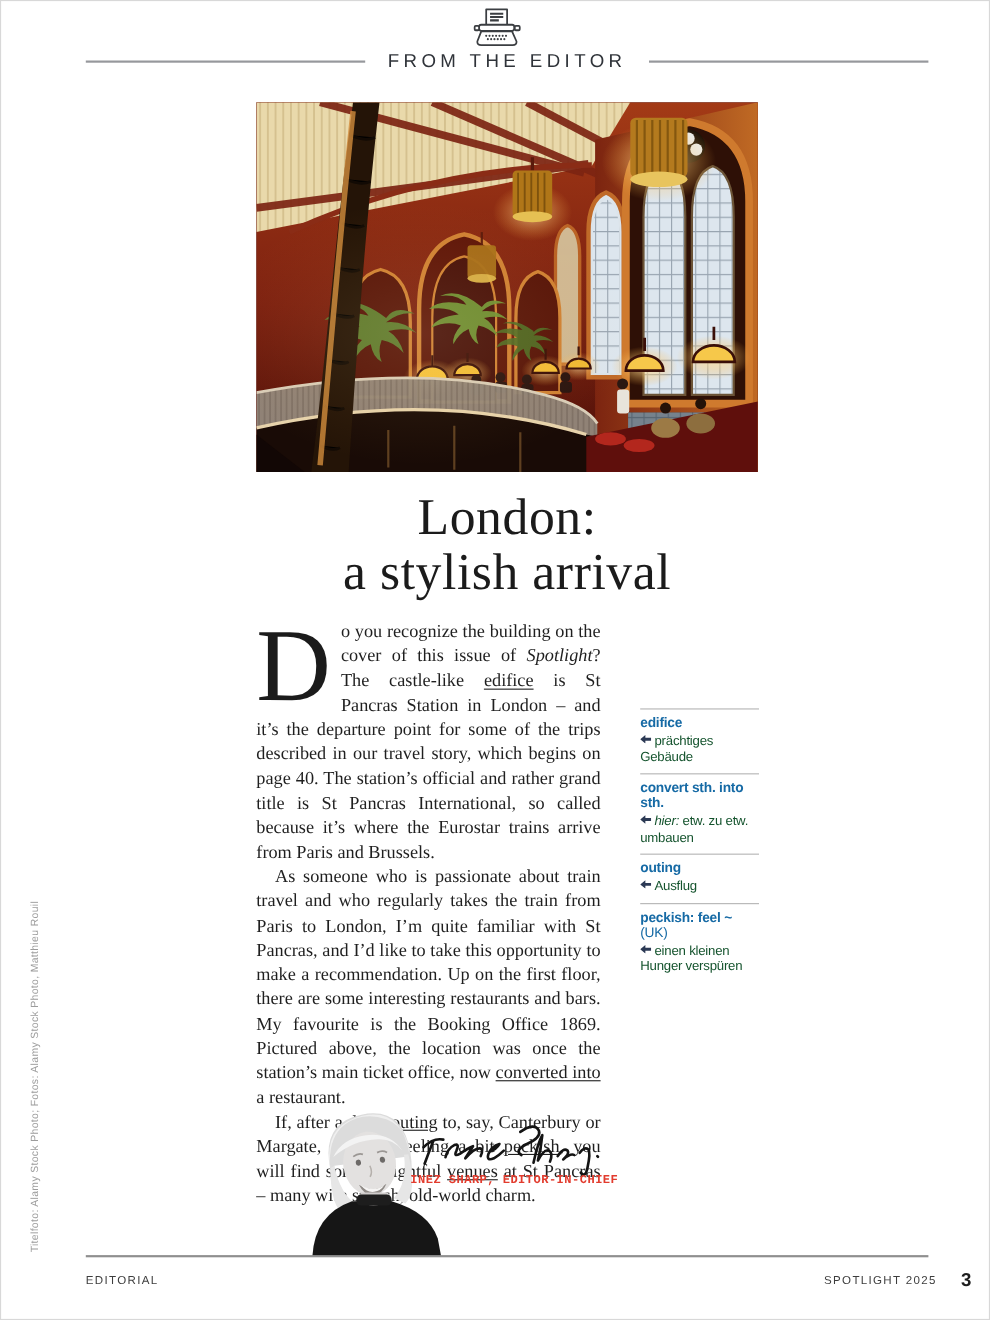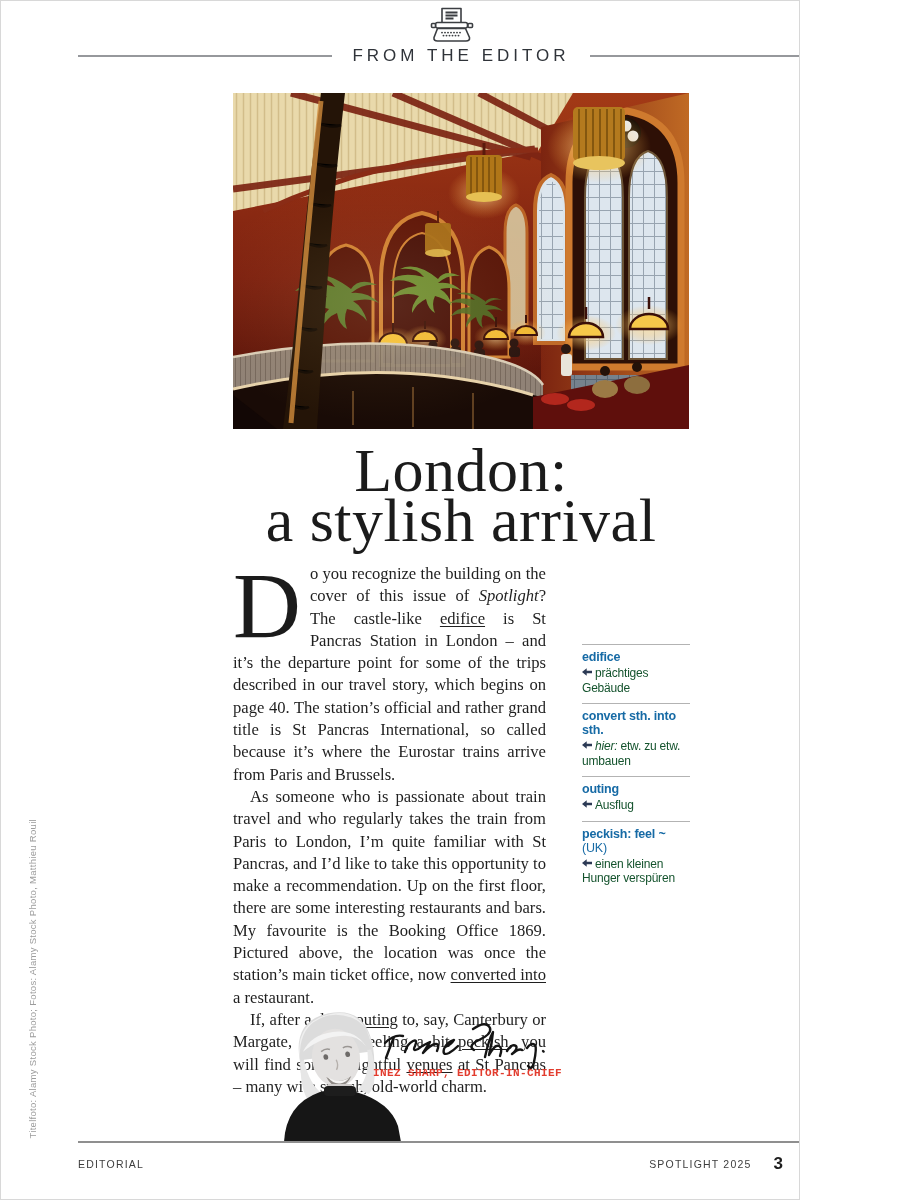--- a/index.html
+++ b/index.html
@@ -1,32 +1,32 @@
 <!DOCTYPE html>
 <html style="--accent-blue: #166aa5; --accent-red: #e23c2e;"><head>
 <meta charset="utf-8">
 <style>
   html,body{margin:0;padding:0;background:#fff;}
-  .page{position:relative;width:800px;height:1200px;background:#ffffff;
+  .page{position:relative;width:900px;height:1200px;background:#ffffff;
         border:1px solid #d8d8d8;box-sizing:border-box;overflow:hidden;
         font-family:"Liberation Sans",sans-serif;}
 
   
   .tw-icon{position:absolute;top:5px;left:428px;width:46px;height:40px;}
   .header-row{position:absolute;top:45px;left:77px;width:766px;display:flex;align-items:center;gap:20px;}
   .header-rule{flex:1;height:2px;background:#96989c;}
   .header-label{font-size:17px;letter-spacing:4px;color:#2f3339;white-space:nowrap;}
 
   
   .photo{position:absolute;left:232px;top:92px;width:456px;height:336px;overflow:hidden;background:#5c150a;}
   .photo svg{display:block;width:100%;height:100%;}
 
   
   .title{position:absolute;left:20px;top:444px;width:880px;text-align:center;
-         font-family:"Liberation Serif",serif;color:#1b1b1b;font-size:62px;line-height:50px;letter-spacing:.5px;}
+         font-family:"Liberation Serif",serif;color:#1b1b1b;font-size:47px;line-height:50px;letter-spacing:.5px;}
 
   
   .article{position:absolute;left:232px;top:562px;width:313px;
            font-family:"Liberation Serif",serif;font-size:16.6px;line-height:22.3px;
            color:#1f1f1f;text-align:justify;}
   .article p{margin:0;}
   .article p + p{text-indent:17px;}
   .dropcap{float:left;font-size:94px;line-height:74px;padding:5px 9px 0 0;color:#1b1b1b;}
   .it{font-style:italic;}
   .ul{text-decoration:underline;text-underline-offset:2px;text-decoration-thickness:1px;}

